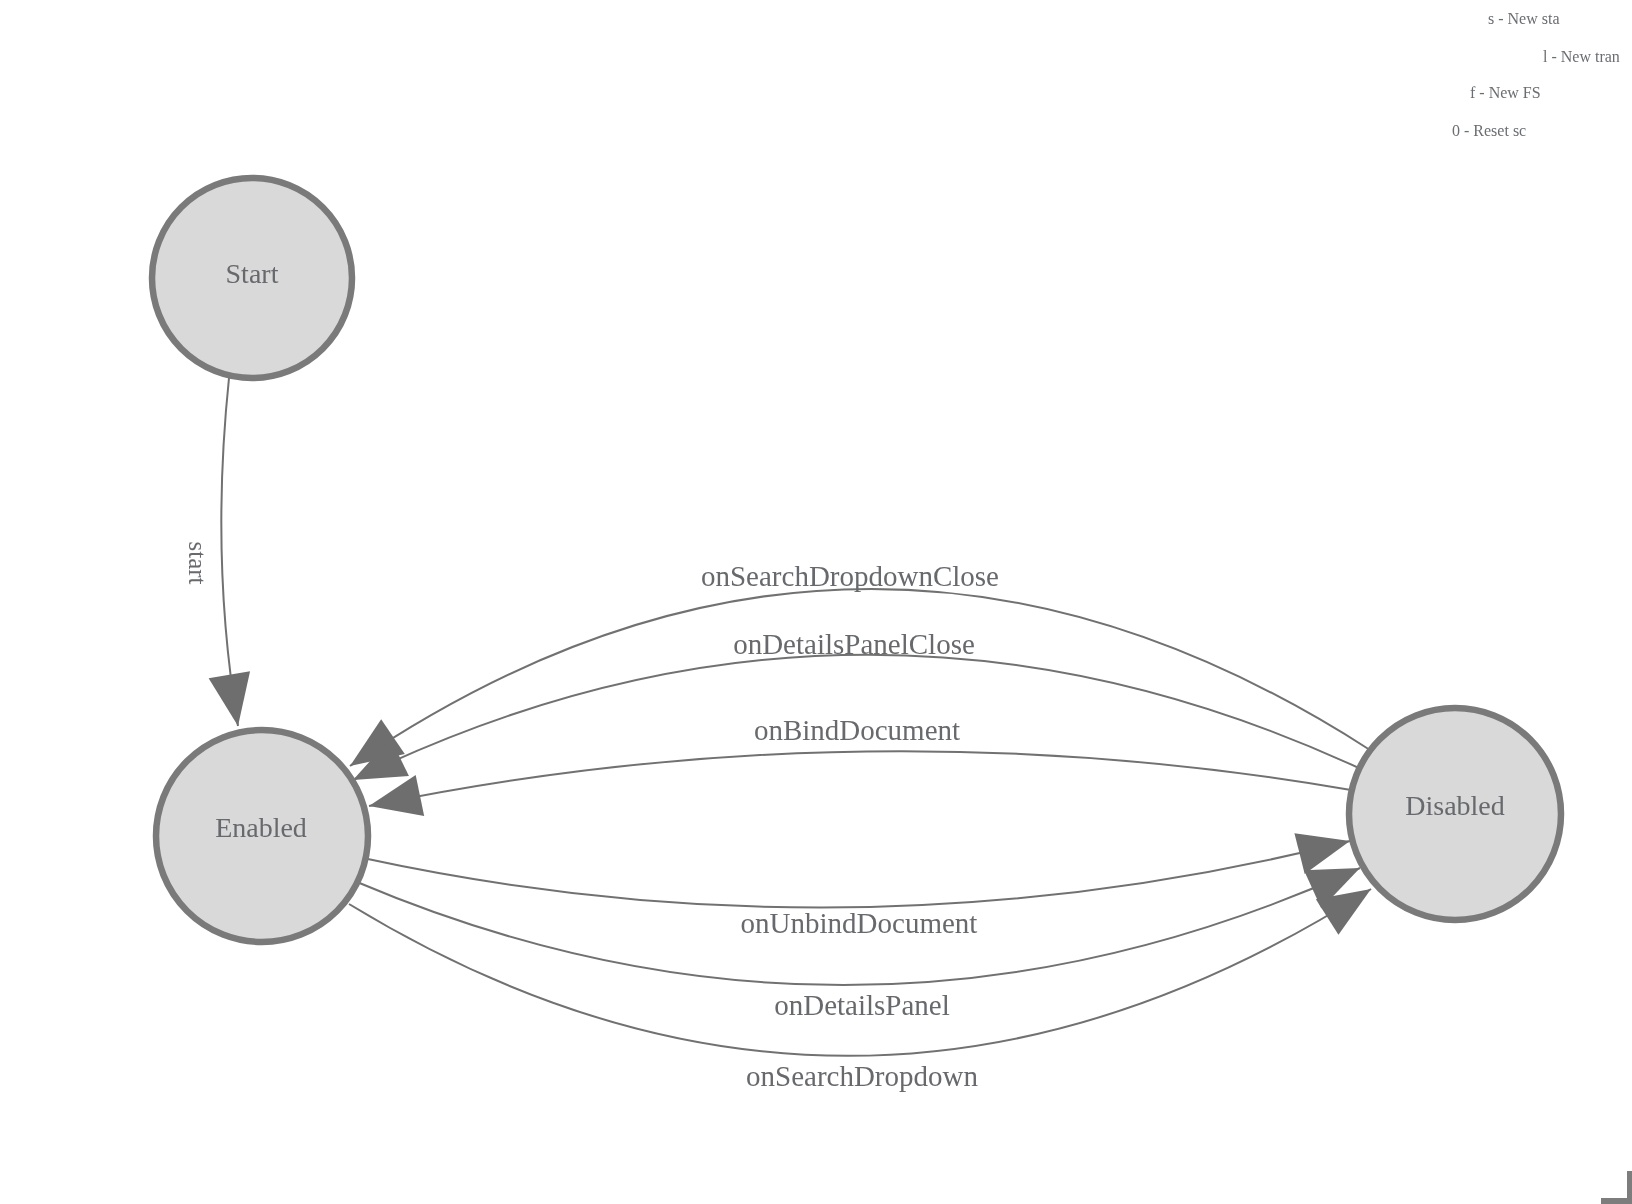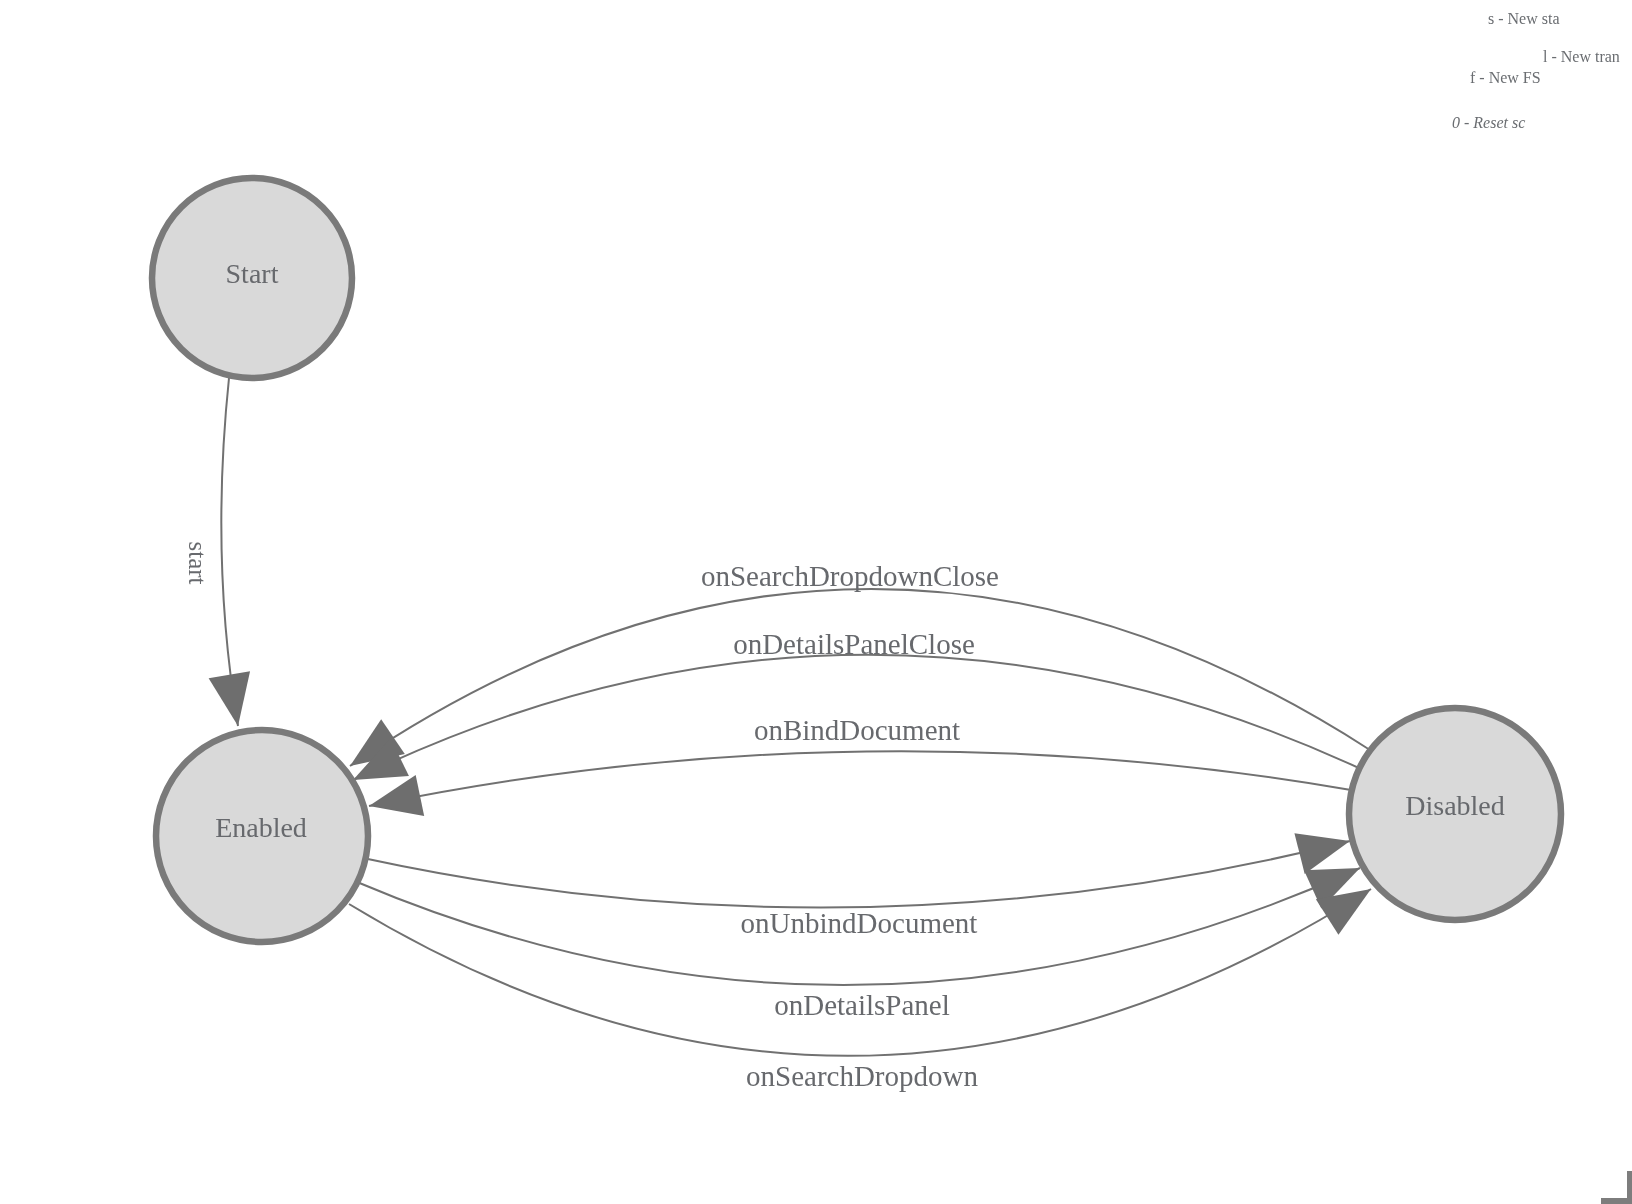--- a/index.html
+++ b/index.html
@@ -117,22 +117,22 @@
       <text class="edge-label" x="857" y="730">onBindDocument</text>
       <text class="edge-label" x="859" y="923">onUnbindDocument</text>
       <text class="edge-label" x="862" y="1005">onDetailsPanel</text>
       <text class="edge-label" x="862" y="1076">onSearchDropdown</text>
     </g>
   </svg>
 
   <div>
     <div class="legend-line" style="left:1488px; top:6px;">s - New sta</div>
     <div class="legend-line" style="left:1543px; top:44px;">l - New tran</div>
-    <div class="legend-line" style="left:1470px; top:65px;">f - New FS</div>
-    <div class="legend-line" style="left:1452px; top:110px;font-style:italic;">0 - Reset sc</div>
+    <div class="legend-line" style="left:1470px; top:80px;">f - New FS</div>
+    <div class="legend-line" style="left:1452px; top:118px;">0 - Reset sc</div>
   </div>
 
   <div>
     <div class="corner-mark-v"></div>
     <div class="corner-mark-h"></div>
   </div>
 
 </div>
 
 </body></html>

